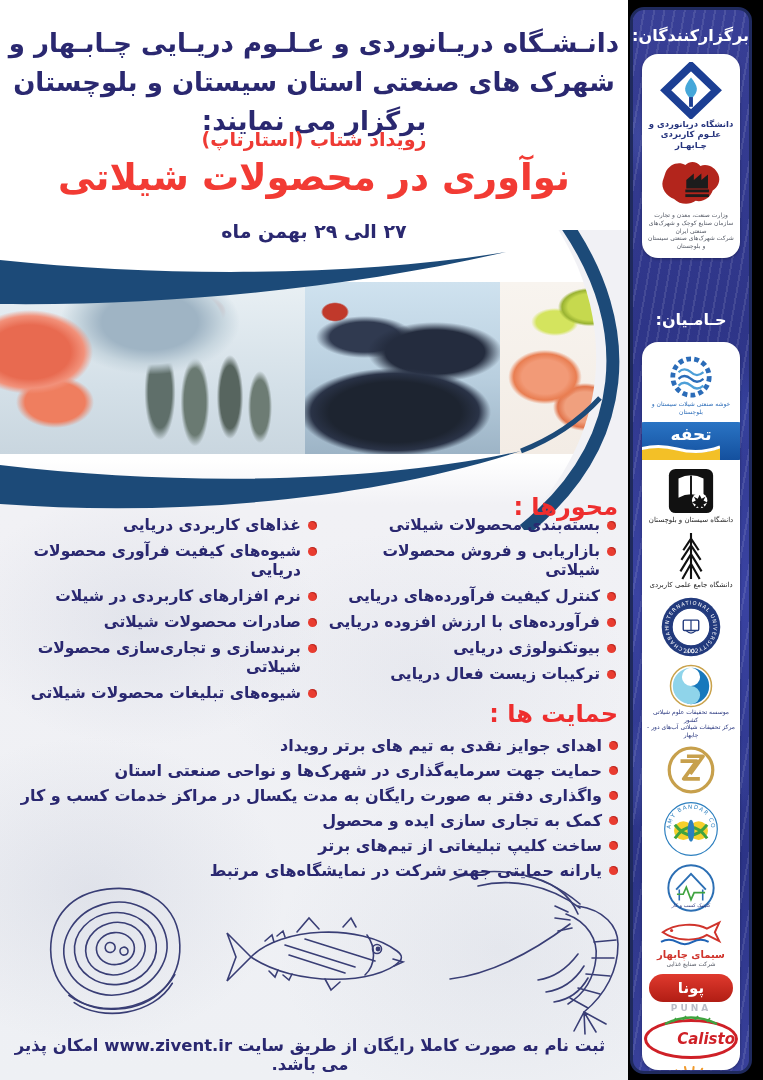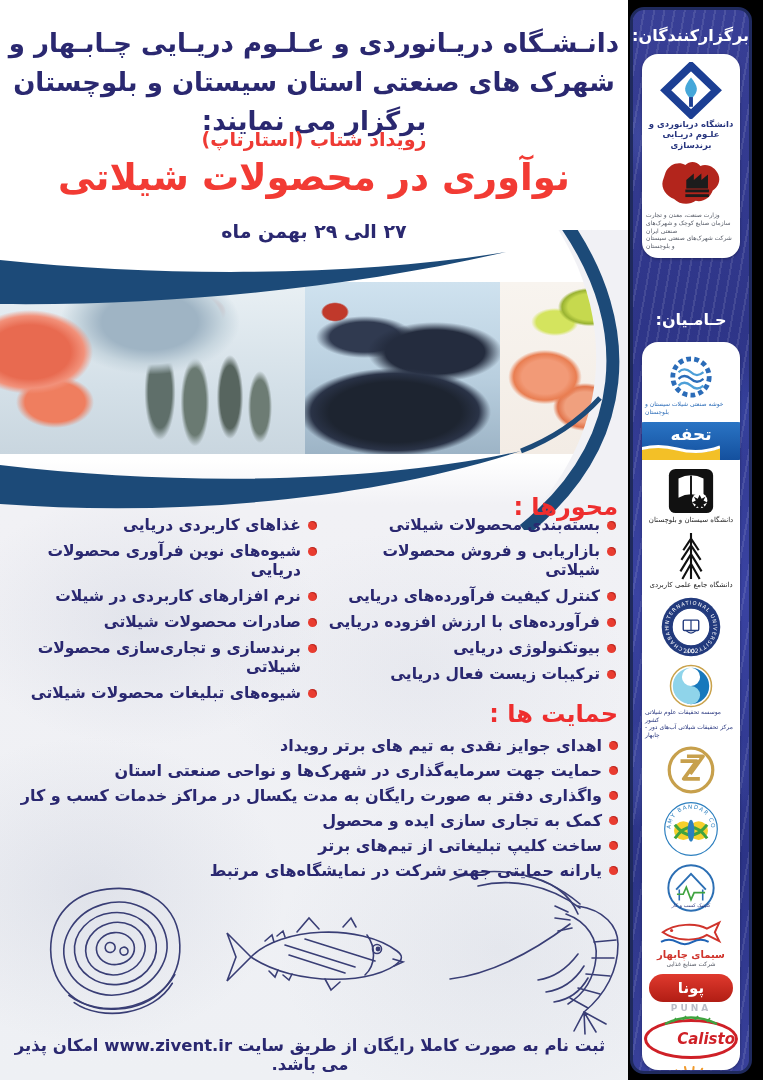--- a/index.html
+++ b/index.html
@@ -81,21 +81,21 @@
   .side-label{position:absolute;width:100%;text-align:center;color:#ffffff;
               font-weight:bold;font-size:16px;direction:rtl;}
   .lbl-org{top:16px;}
   .lbl-spon{top:300px;}
   .card{position:absolute;left:9px;width:98px;background:#ffffff;border-radius:16px;
         box-shadow:0 1px 3px rgba(0,0,20,.35);display:flex;flex-direction:column;
         align-items:center;overflow:hidden;}
   .card-org{top:44px;height:204px;padding:8px 4px;box-sizing:border-box;}
   .card-spon{top:332px;height:728px;padding:6px 3px;box-sizing:border-box;}
   .cap{font-size:8.5px;font-weight:bold;color:#27357e;text-align:center;line-height:1.25;direction:rtl;}
-  .cap-tiny{font-size:6px;font-weight:normal;color:#555a66;text-align:left;line-height:1.3;direction:rtl;}
+  .cap-tiny{font-size:6px;font-weight:normal;color:#555a66;text-align:center;line-height:1.3;direction:rtl;}
   .logo-block{display:flex;flex-direction:column;align-items:center;margin-top:6px;flex:0 0 auto;}
   .tahfeh{position:relative;width:86px;height:38px;border-radius:10px;overflow:hidden;
           background:linear-gradient(#2a74c4,#14509e);padding-left:28px;}
   .tahfeh .word{position:absolute;top:2px;left:0;width:100%;text-align:center;color:#fff;
                 font-weight:bold;font-size:17px;direction:rtl;}
   .puna{position:relative;width:84px;height:28px;border-radius:14px;
         background:linear-gradient(#e03a2e,#b11d14);display:flex;align-items:center;justify-content:center;}
   .puna .word{color:#fff;font-weight:bold;font-size:15px;direction:rtl;}
   .puna-en{font-size:9px;letter-spacing:3px;color:#b9bcc6;font-weight:bold;margin-top:1px;}
   .calisto{width:88px;height:34px;border:3px solid #cf2027;border-radius:50%;
@@ -160,21 +160,21 @@
             <span class="txt">ترکیبات زیست فعال دریایی</span>
           </div>
       </div>
       <div class="tcol tcol-left">
         <div class="item">
             <span class="dot"></span>
             <span class="txt">غذاهای کاربردی دریایی</span>
           </div>
         <div class="item">
             <span class="dot"></span>
-            <span class="txt">شیوه‌های نوین فرآوری محصولات دریایی</span>
+            <span class="txt">شیوه‌های کیفیت فرآوری محصولات دریایی</span>
           </div>
         <div class="item">
             <span class="dot"></span>
             <span class="txt">نرم افزارهای کاربردی در شیلات</span>
           </div>
         <div class="item">
             <span class="dot"></span>
             <span class="txt">صادرات محصولات شیلاتی</span>
           </div>
         <div class="item">
@@ -264,21 +264,21 @@
       <div class="side-label lbl-org">برگزارکنندگان:</div>
 
       <div class="card card-org">
         <svg width="62" height="58" viewBox="0 0 60 58">
           <path d="M30 4 L56 29 L30 54 L4 29 Z" fill="none" stroke="#1c3f94" stroke-width="8"></path>
           <path d="M30 16 C37 25 39 30 30 38 C21 30 23 25 30 16 Z" fill="#45a7d9"></path>
           <rect x="28" y="36" width="4" height="10" fill="#1c3f94"></rect>
         </svg>
         <div class="cap">
           <div>دانشگاه دریانوردی و</div>
-          <div>علـوم دریـایی برندسازی</div>
+          <div>علـوم کاربردی چـابهـار</div>
         </div>
         <svg width="66" height="54" viewBox="0 0 70 55" style="margin-top:8px">
           <path d="M8 15 C12 6 22 3 29 7 C34 2 41 3 45 8 C53 5 61 10 64 17 C67 24 63 31 58 34 C56 41 48 47 40 45 C33 50 23 49 17 43 C9 40 3 32 5 24 Z" fill="#b3251c"></path>
           <g fill="#1c1c1c">
             <path d="M30 23 l8 -7 v7 l8 -7 v7 l7 -6 v15 h-23 z"></path>
             <rect x="29" y="33" width="25" height="3"></rect>
             <rect x="29" y="38" width="25" height="3"></rect>
           </g>
         </svg>
         <div class="cap-tiny">

